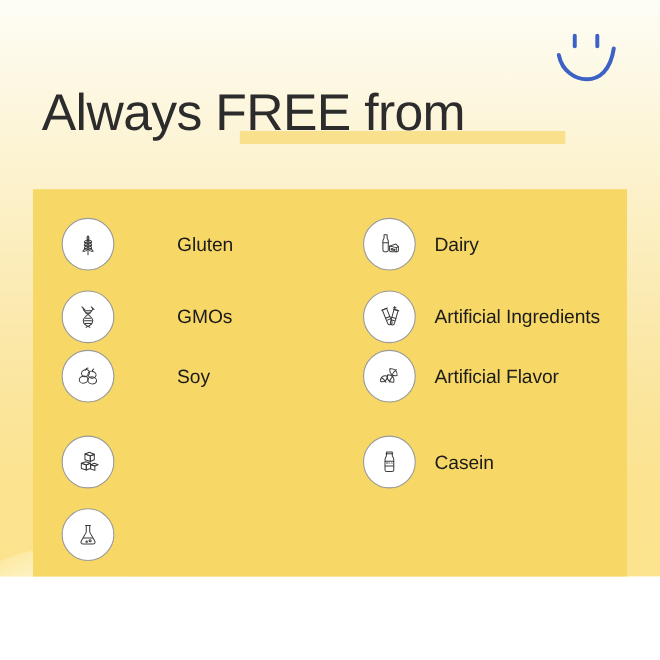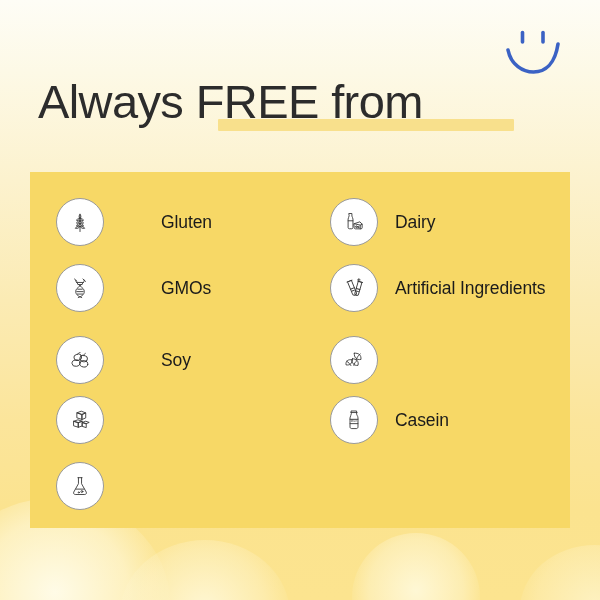--- a/index.html
+++ b/index.html
@@ -9,21 +9,21 @@
   body {
     width: 600px;
     height: 600px;
     overflow: hidden;
     font-family: "Liberation Sans", sans-serif;
   }
 
   #stage {
     position: relative;
     width: 600px;
-    height: 600px;
+    height: 524px;
     overflow: hidden;
     background:
       linear-gradient(180deg,
         #FEFDF6 0%,
         #FDF9E6 12%,
         #FCF2CE 30%,
         #FBEBB4 50%,
         #FBE59B 70%,
         #FBE38F 85%,
         #FCE48F 100%);
@@ -125,21 +125,21 @@
     position: absolute;
     display: flex;
     align-items: center;
     height: 48px;
   }
   .col-left .item { left: 26px; gap: 40px; }
   .col-right .item { left: 22px; }
 
   .item-r0 { top: 26px; }
   .item-r1 { top: 92px; }
-  .item-r2 { top: 164px; }
+  .item-r2 { top: 146px; }
   .item-r3 { top: 224px; }
   .item-r4 { top: 290px; }
 
   .icon-circle {
     flex: 0 0 auto;
     width: 48px;
     height: 48px;
     border-radius: 50%;
     background: #FFFFFF;
     border: 1px solid #9A9A9A;
@@ -310,20 +310,21 @@
           <span class="icon-circle">
             <svg viewBox="0 0 30 30" width="26" height="26" fill="none" stroke="#3A3A3A" stroke-width="1.05" stroke-linecap="round" stroke-linejoin="round">
               <path d="M15.4 7.2 C20.4 6.6 23.6 9.4 23 14.4 C18.2 15.2 14.8 12.2 15.4 7.2Z"></path>
               <path d="M22.2 8 C19.6 10 18 12.6 17.4 14.8"></path>
               <path d="M13.2 13.6 C18 13.4 20.8 16.6 19.6 21.2 C14.8 21.8 11.8 18.4 13.2 13.6Z"></path>
               <path d="M18.6 15.4 C16.4 17.2 15.2 19.2 14.8 21.2"></path>
               <path d="M12.6 14.8 C8.2 13.8 5.2 16.2 5.8 20.6 C10.2 21.4 13.2 19 12.6 14.8Z"></path>
               <path d="M6.6 16.4 C9 18 10.6 19.8 11.4 21.4"></path>
             </svg>
           </span>
+          <span class="item-label">Artificial Flavor</span>
         </div>
 
         <div class="item item-r3">
           <span class="icon-circle">
             <svg viewBox="0 0 30 30" width="26" height="26" fill="none" stroke="#3A3A3A" stroke-width="1.05" stroke-linecap="round" stroke-linejoin="round">
               <path d="M12 4.6 L18 4.6 L18 8 C18 9.4 19.6 10.4 19.6 12.6 L19.6 23 C19.6 24.2 18.8 24.9 17.6 24.9 L12.4 24.9 C11.2 24.9 10.4 24.2 10.4 23 L10.4 12.6 C10.4 10.4 12 9.4 12 8 Z"></path>
               <path d="M11.4 6.4 L18.6 6.4"></path>
               <path d="M10.5 14.2 L19.5 14.2"></path>
               <path d="M10.5 19.2 L19.5 19.2"></path>
               <text x="15" y="17.6" font-family="Liberation Sans, sans-serif" font-size="3.2" fill="#3A3A3A" stroke="none" text-anchor="middle">MILK</text>

